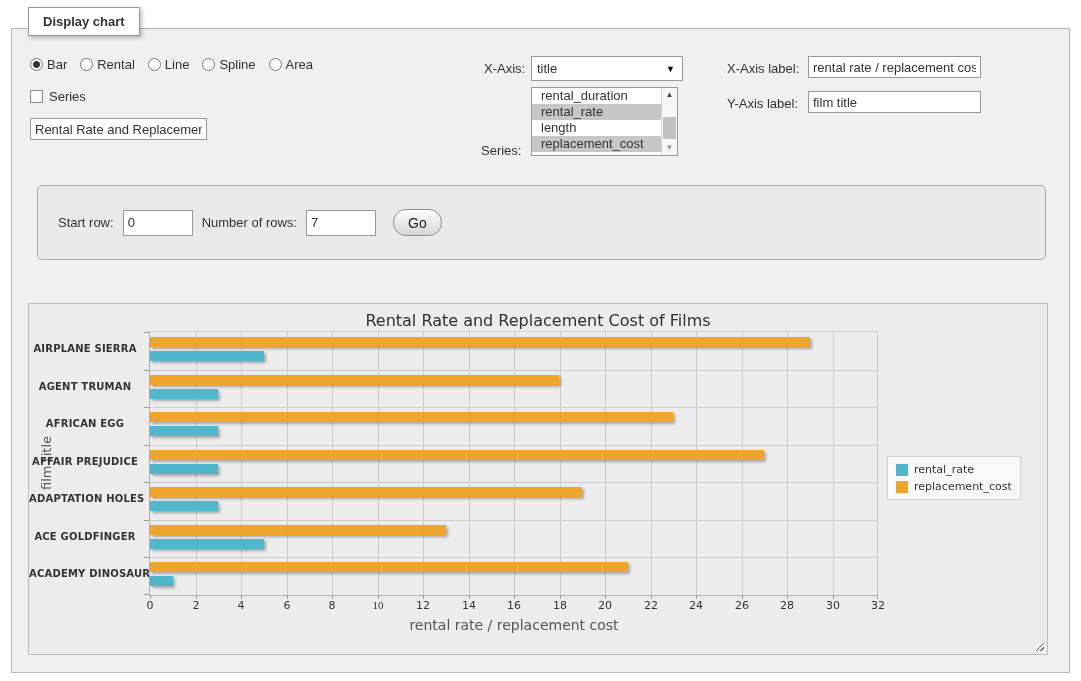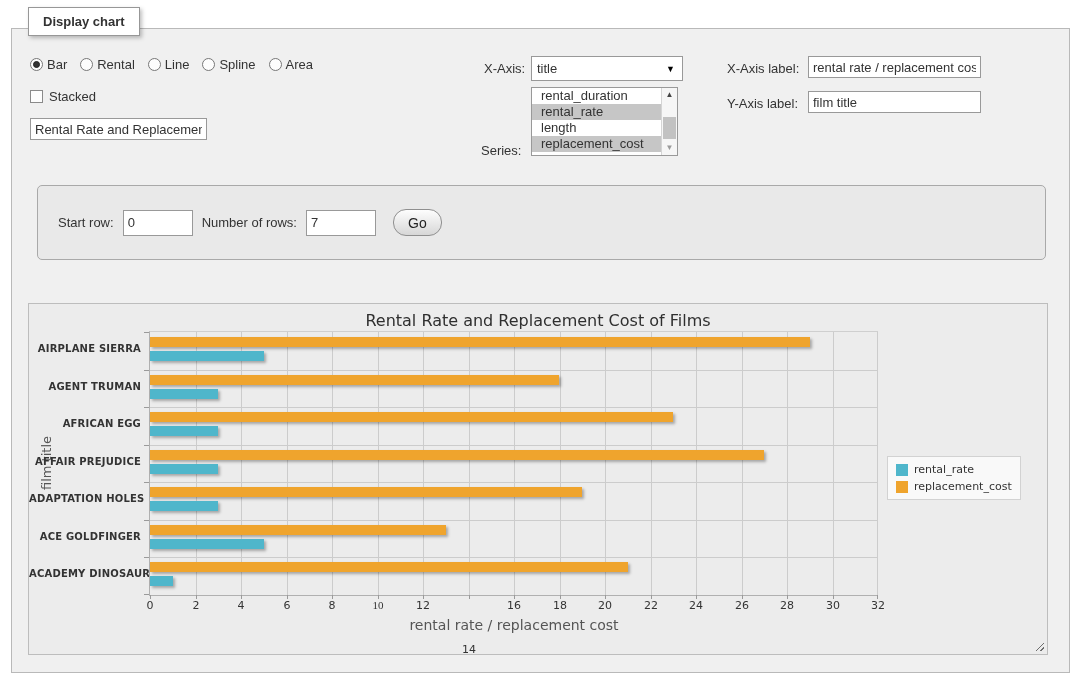--- a/index.html
+++ b/index.html
@@ -69,21 +69,21 @@
   .vgrid{position:absolute;top:0;bottom:0;width:1px;background:#cccccc;}
   .hgrid{position:absolute;left:0;right:0;height:1px;background:#cccccc;}
   .bar{position:absolute;left:0;height:10px;box-shadow:2px 2px 3px rgba(0,0,0,0.3);}
   .xtickmark{position:absolute;top:263px;width:1px;height:4px;background:#9a9a9a;}
   .ytickmark{position:absolute;left:-6px;width:5px;height:1px;background:#9a9a9a;}
   .xticklabel{position:absolute;top:267px;width:40px;text-align:center;font-size:11px;color:#333;}
   .xaxis-title{position:absolute;left:0;width:728px;top:285px;text-align:center;font-size:14px;color:#555;}
   .yaxis-title{left:8px;top:27px;height:263px;width:18px;display:flex;align-items:center;justify-content:center;
                writing-mode:vertical-rl;transform:rotate(180deg);font-size:13px;color:#555;}
   .cat-labels{left:0;top:27px;width:112px;height:263px;}
-  .catlabel{position:absolute;right:0;width:112px;text-align:right;font-size:10px;font-weight:bold;
+  .catlabel{position:absolute;right:0;width:112px;text-align:center;font-size:10px;font-weight:bold;
             color:#333;letter-spacing:0.2px;white-space:nowrap;}
   .chart-legend{left:858px;top:152px;background:rgba(255,255,255,0.7);border:1px solid #d2d2d2;
                 padding:6px 8px;display:flex;flex-direction:column;gap:4px;}
   .lrow{display:flex;align-items:center;gap:6px;cursor:default;}
   .swatch{width:12px;height:12px;display:inline-block;}
   .ltext{font-size:11px;color:#333;white-space:nowrap;}
   .resize-grip{right:3px;bottom:3px;width:10px;height:10px;
                background:repeating-linear-gradient(-45deg,transparent 0 2px,#6e6e6e 2px 3px);
                clip-path:polygon(100% 0,100% 100%,0 100%);cursor:nwse-resize;}
 </style>
@@ -111,21 +111,21 @@
       <span class="rlabel">Spline</span>
     </span>
     <span class="radio-item">
       <span class="radio"></span>
       <span class="rlabel">Area</span>
     </span>
   </div>
 
 <div class="abs check-row">
   <span class="checkbox"></span>
-  <span>Stacked</span>
+  <span>Series</span>
 </div>
 
 <input class="abs txt title-input" value="Rental Rate and Replacement Cost of Films" style="">
 
 <span class="form-label lbl-xaxis">X-Axis:</span>
 <div class="abs select-box">
   <span class="sel-text">title</span>
   <span class="caret">▼</span>
 </div>
 
@@ -187,21 +187,21 @@
       <div class="xtickmark" style="left: 182px;"></div>
       <div class="xticklabel" style="left: 162px;">8</div>
       <div class="vgrid" style="left: 228px;"></div>
       <div class="xtickmark" style="left: 228px;"></div>
       <div class="xticklabel" style="left: 208px; font-family: Liberation Serif, serif;">10</div>
       <div class="vgrid" style="left: 273px;"></div>
       <div class="xtickmark" style="left: 273px;"></div>
       <div class="xticklabel" style="left: 253px;">12</div>
       <div class="vgrid" style="left: 319px;"></div>
       <div class="xtickmark" style="left: 319px;"></div>
-      <div class="xticklabel" style="left: 299px; margin-top: 44px;">14</div>
+      <div class="xticklabel" style="left: 299px;">14</div>
       <div class="vgrid" style="left: 364px;"></div>
       <div class="xtickmark" style="left: 364px;"></div>
       <div class="xticklabel" style="left: 344px;">16</div>
       <div class="vgrid" style="left: 410px;"></div>
       <div class="xtickmark" style="left: 410px;"></div>
       <div class="xticklabel" style="left: 390px;">18</div>
       <div class="vgrid" style="left: 455px;"></div>
       <div class="xtickmark" style="left: 455px;"></div>
       <div class="xticklabel" style="left: 435px;">20</div>
       <div class="vgrid" style="left: 501px;"></div>

